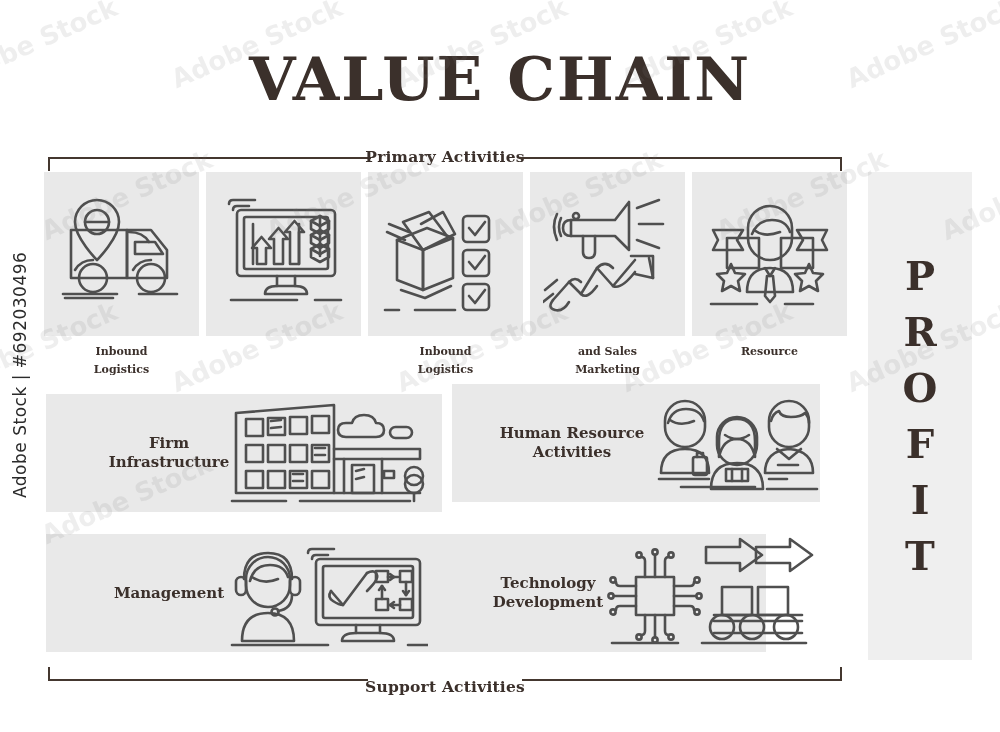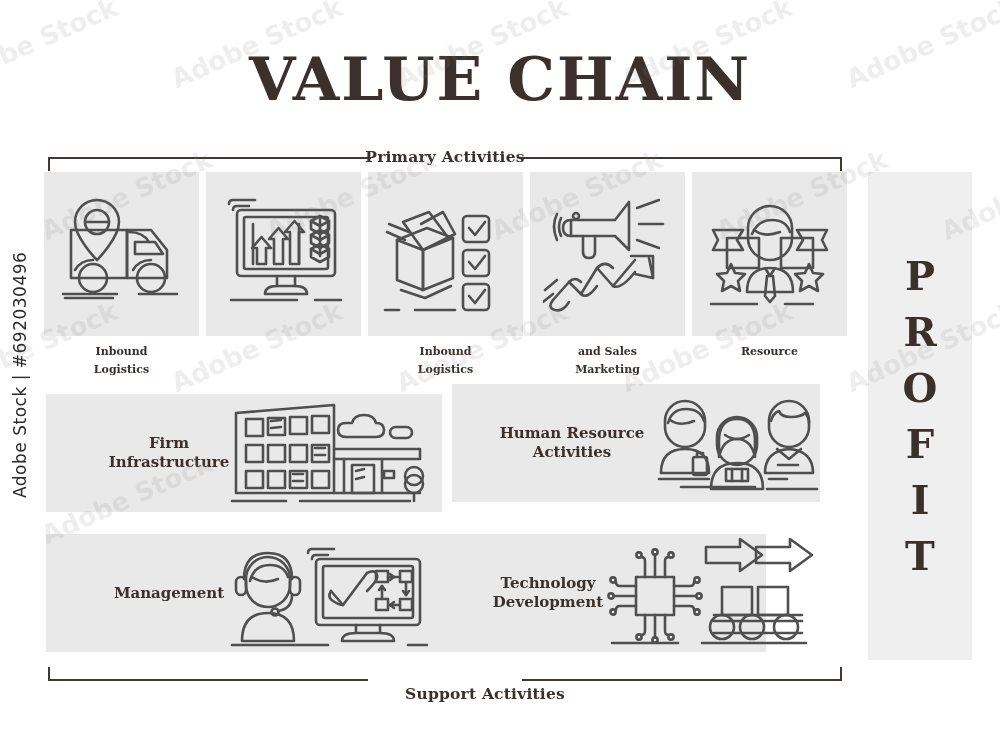--- a/index.html
+++ b/index.html
@@ -67,21 +67,21 @@
   #bracket-primary .line-r { right: 0; width: 323px; }
   #bracket-primary .tick-l { left: 0; top: 12px; }
   #bracket-primary .tick-r { right: 0; top: 12px; }
   #bracket-primary .cap { left: 50%; transform: translateX(-50%); top: 1px; }
 
   #bracket-support { top: 668px; left: 48px; width: 794px; }
   #bracket-support .line-l { left: 0; width: 320px; }
   #bracket-support .line-r { right: 0; width: 320px; }
   #bracket-support .tick-l { left: 0; top: -1px; }
   #bracket-support .tick-r { right: 0; top: -1px; }
-  #bracket-support .cap { left: 50%; transform: translateX(-50%); top: 16px; margin-left: 40px; }
+  #bracket-support .cap { left: 50%; transform: translateX(-50%); top: 9px; }
 
   
   .primary-row {
     position: absolute;
     top: 172px;
     left: 44px;
     width: 802px;
     height: 164px;
   }
   .pcard {

